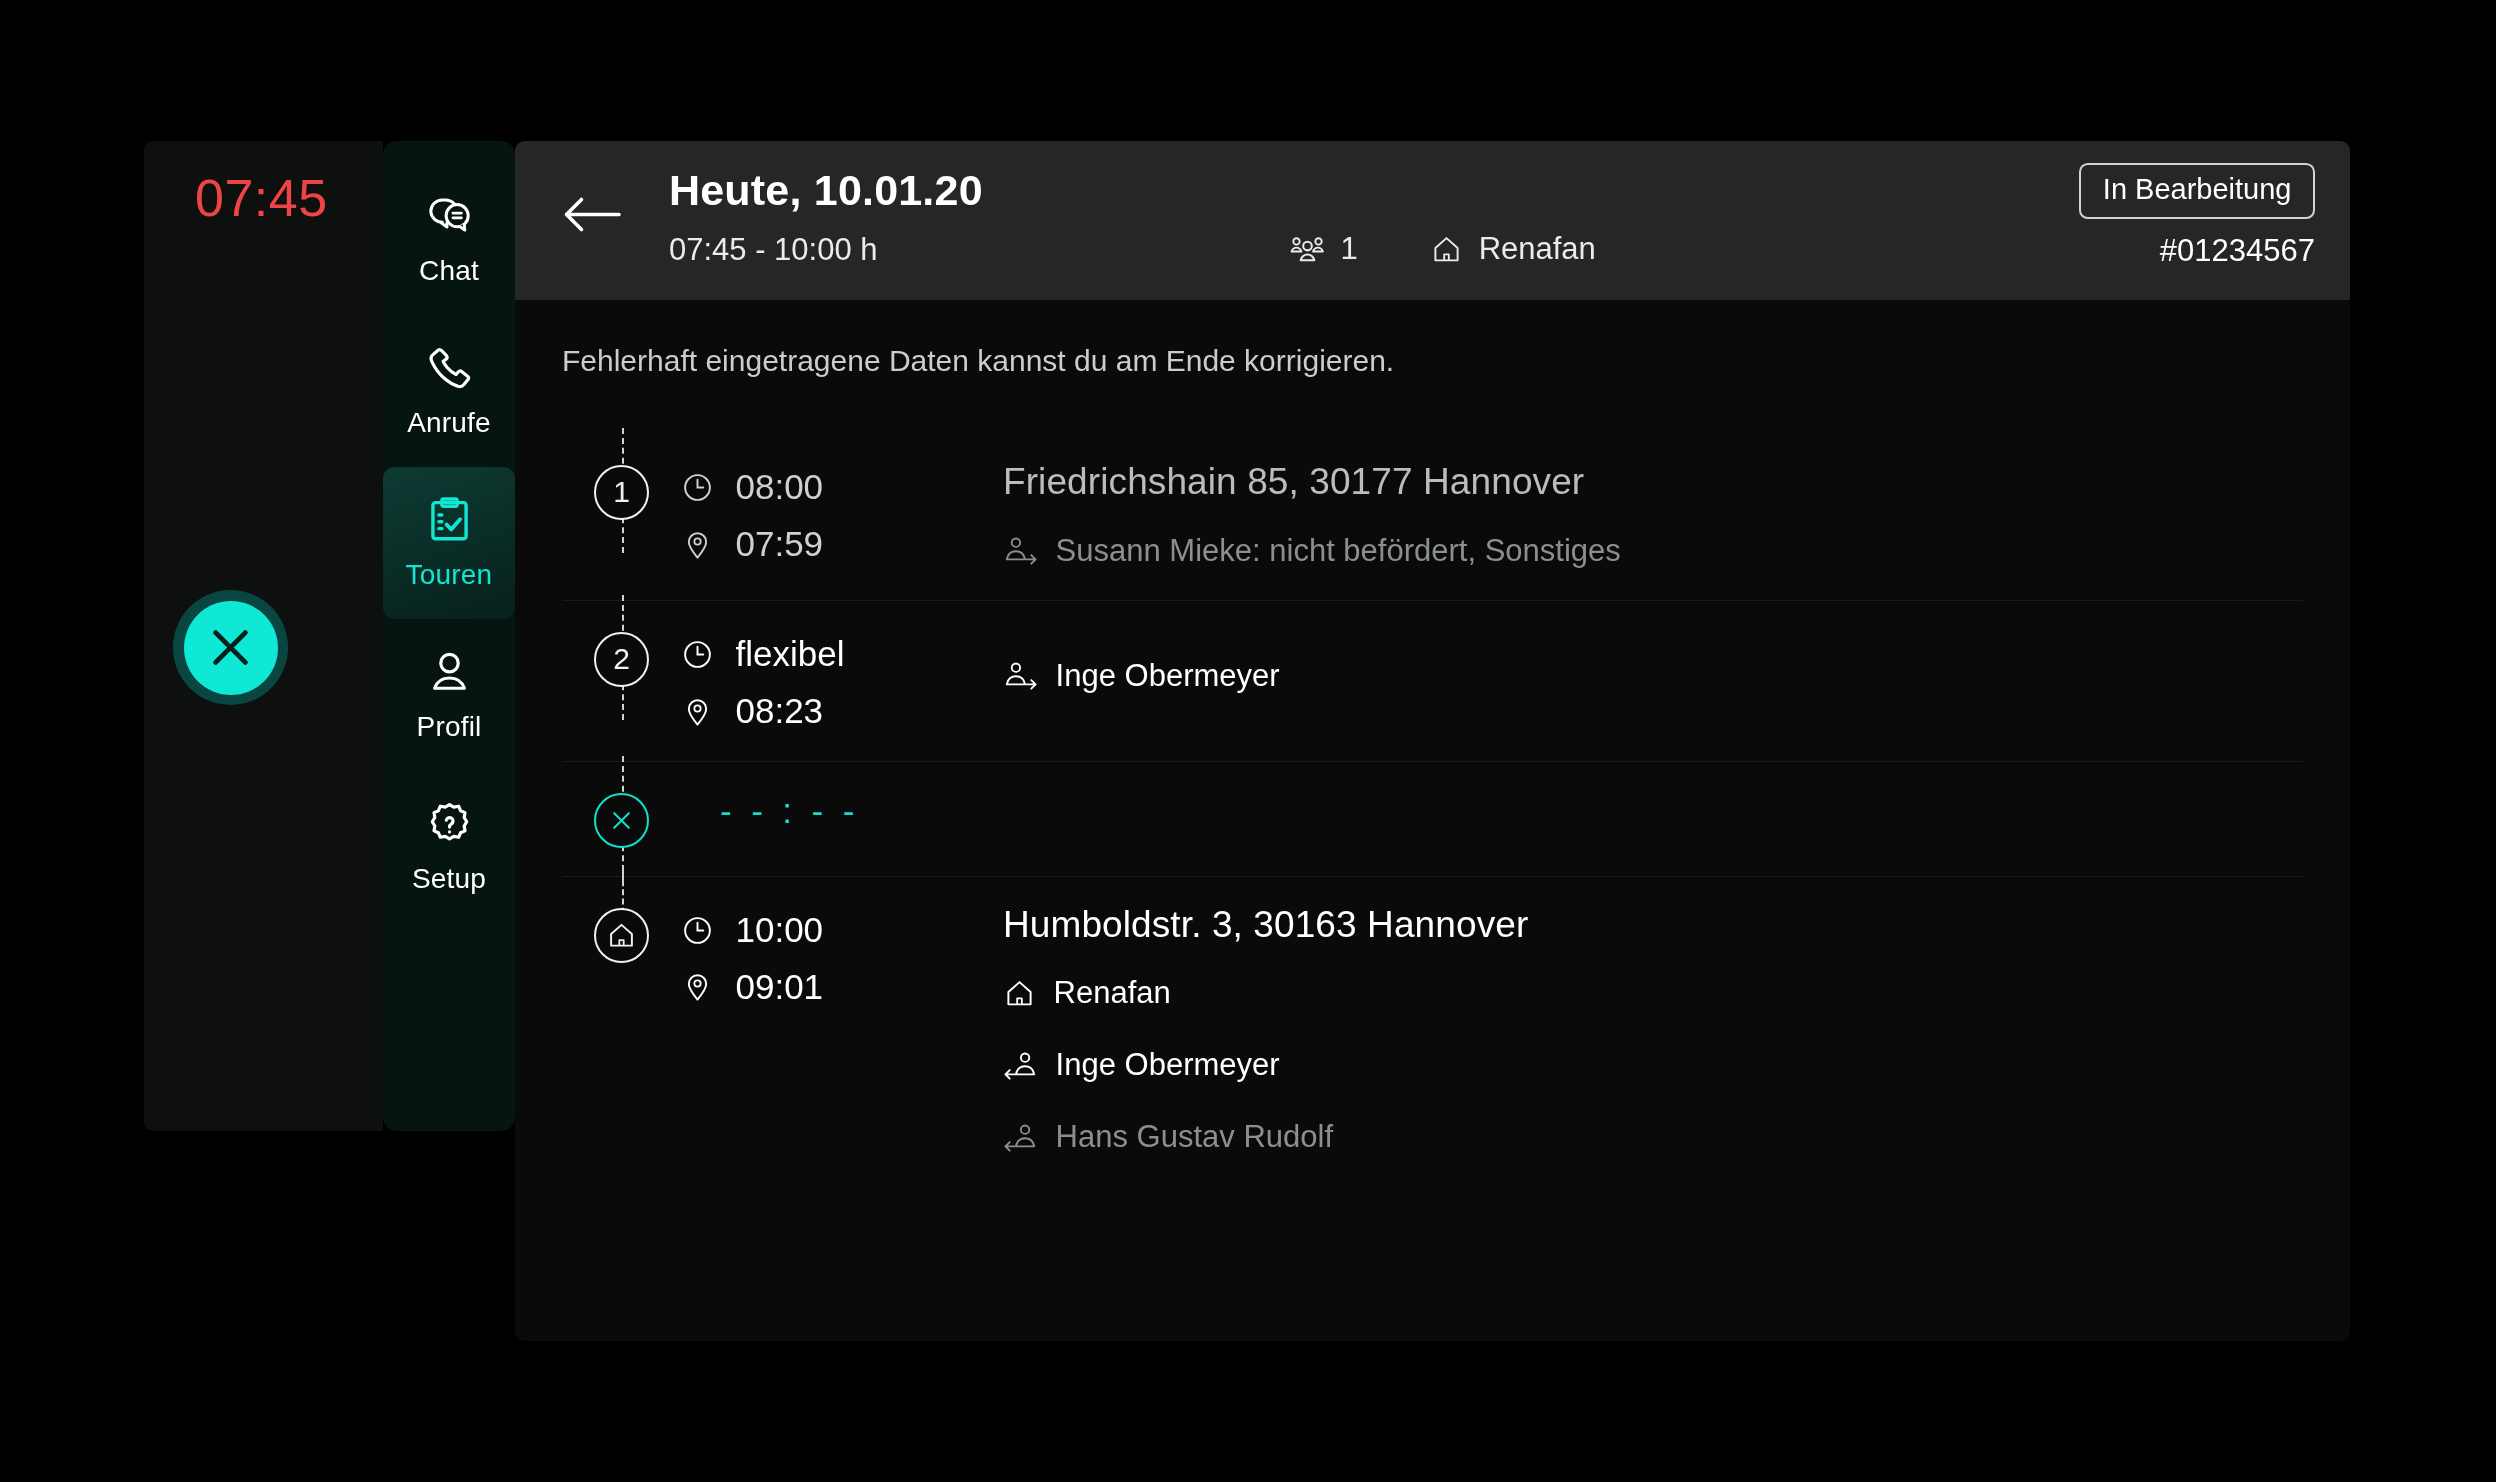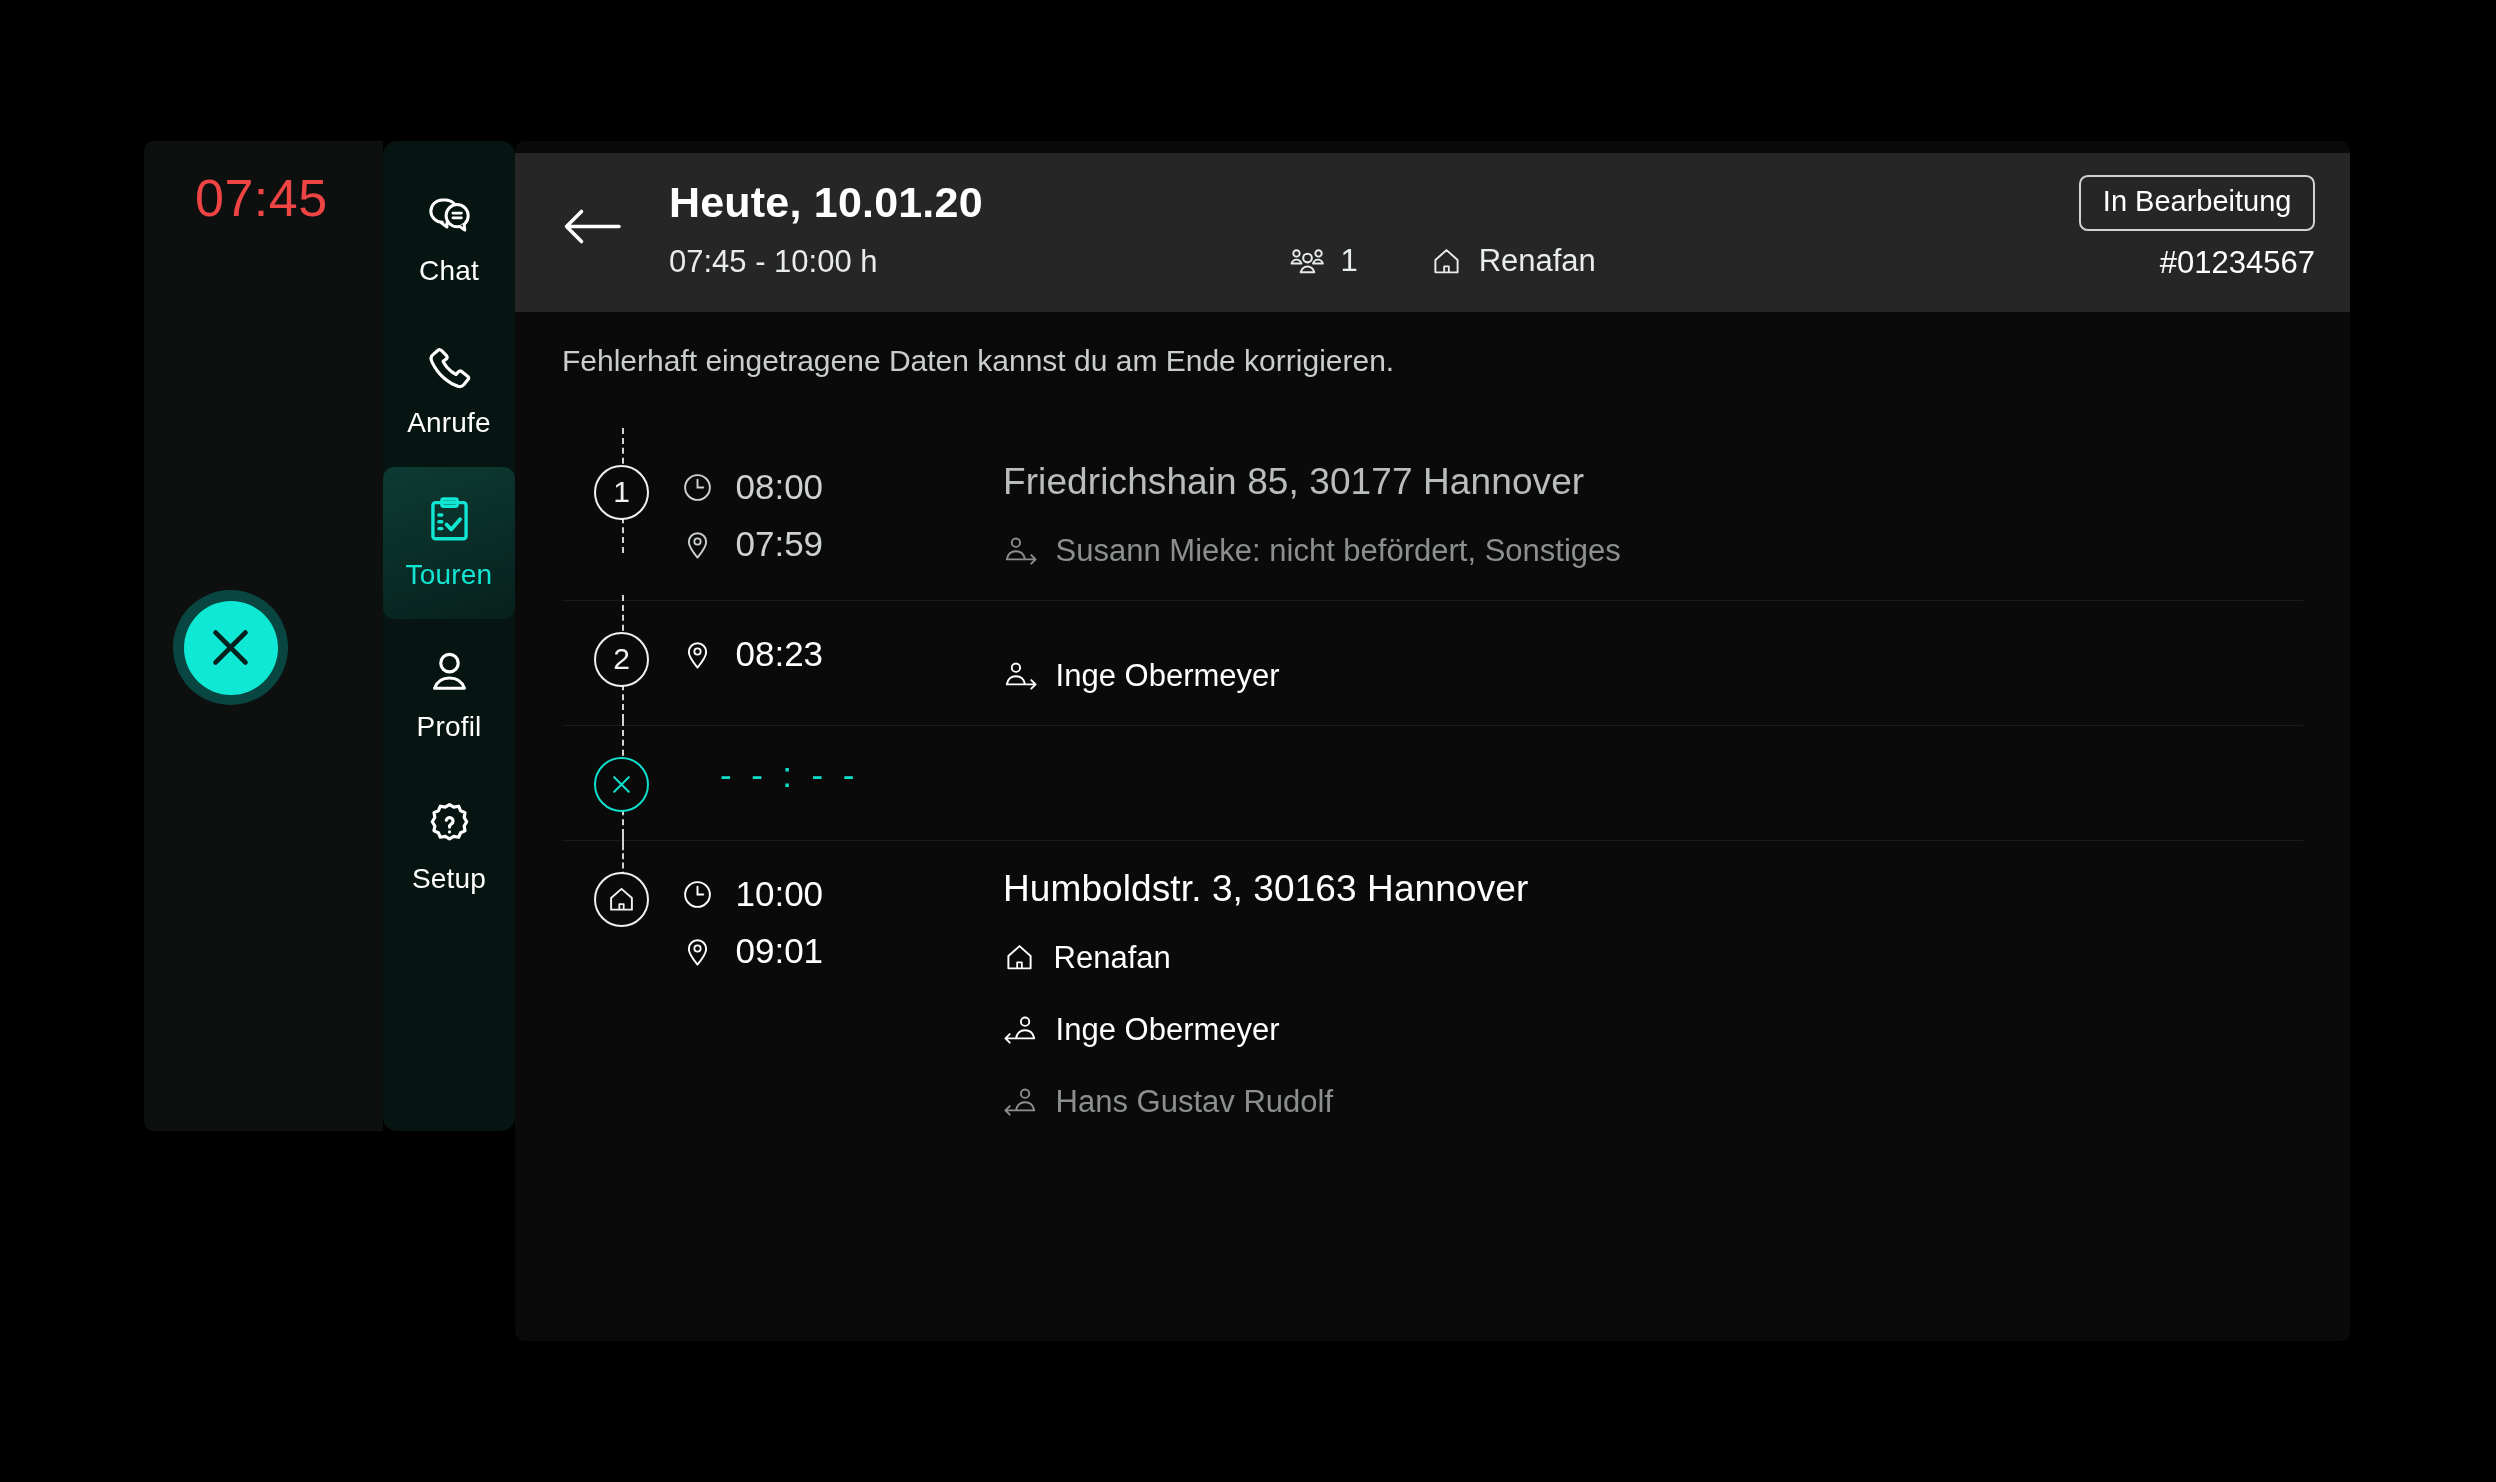--- a/index.html
+++ b/index.html
@@ -96,21 +96,20 @@
     background: #0a0a0a;
     border-radius: 9.8px;
     overflow: hidden;
   }
 
   .header {
     position: relative;
     height: 159px;
     background: #262626;
     padding: 0;
-    margin-top: 12px;
   }
   .back-arrow {
     position: absolute;
     left: 47px; top: 54px;
     width: 60px; height: 39px;
     cursor: pointer;
   }
   .hdr-title {
     position: absolute;
     left: 154px; top: 25px;
@@ -392,20 +391,27 @@
       </div>
 
       <div class="row">
         <div class="marker-col">
           <div class="dashes"></div>
           <div class="marker">2</div>
         </div>
         <div class="time-col">
           <div class="time-line white">
             <svg width="33" height="33" viewBox="0 0 24 24">
+              <circle cx="12" cy="12" r="9" fill="none" stroke="currentColor" stroke-width="1.4"></circle>
+              <path d="M12 6.4V12h4.2" fill="none" stroke="currentColor" stroke-width="1.4" stroke-linecap="round"></path>
+            </svg>
+            <span>flexibel</span>
+          </div>
+          <div class="time-line white">
+            <svg width="33" height="33" viewBox="0 0 24 24">
               <path d="M12 21.5c4.2-5.2 6.3-8.8 6.3-11.4A6.3 6.3 0 0 0 5.7 10.1c0 2.6 2.1 6.2 6.3 11.4z" fill="none" stroke="currentColor" stroke-width="1.4" stroke-linejoin="round"></path>
               <circle cx="12" cy="9.8" r="2.3" fill="none" stroke="currentColor" stroke-width="1.3"></circle>
             </svg>
             <span>08:23</span>
           </div>
         </div>
         <div class="info-col">
           <div class="person white">
             <svg width="35" height="33" viewBox="0 0 26 24">
               <circle cx="9.6" cy="6.2" r="3.1" fill="none" stroke="currentColor" stroke-width="1.4"></circle>

